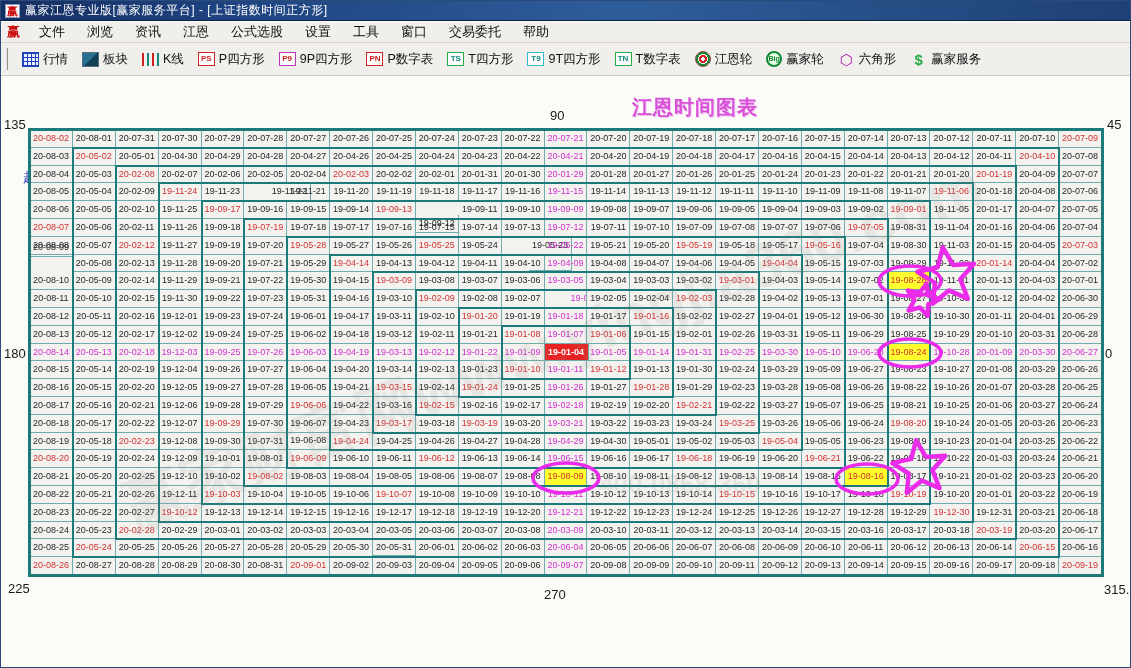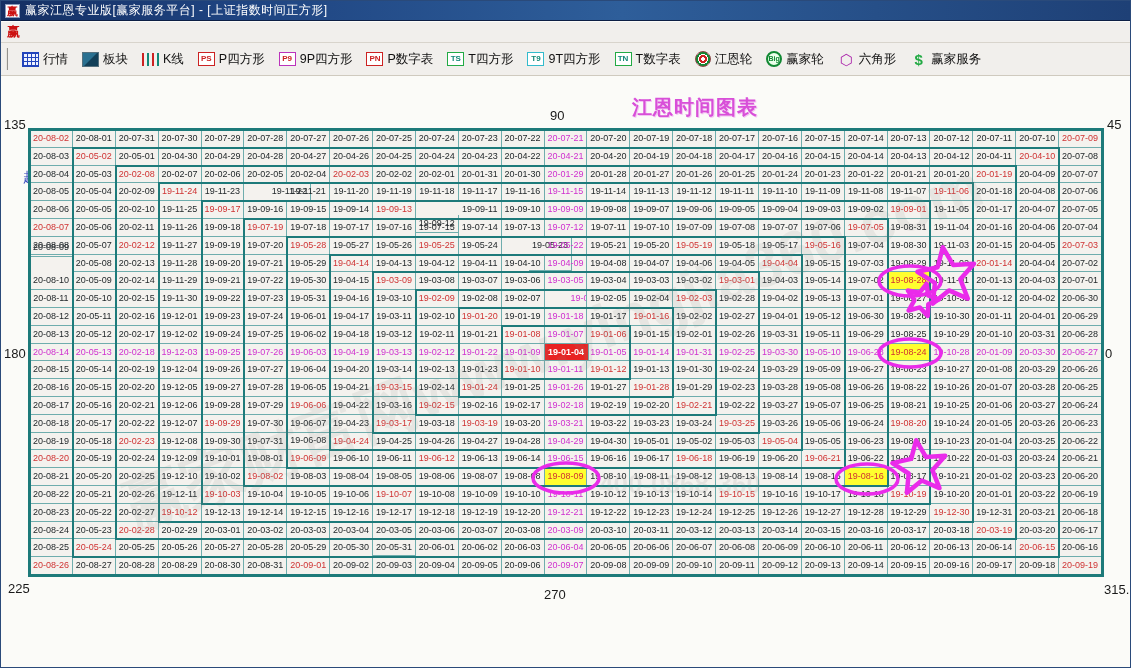--- a/index.html
+++ b/index.html
@@ -85,20 +85,32 @@
 
 <div id="app">
 
   <div id="titlebar">
     <span class="logo">赢</span>
     <span class="title-text">赢家江恩专业版[赢家服务平台] - [上证指数时间正方形]</span>
   </div>
 
   <div id="menubar">
     <span class="logo">赢</span>
+    <span style="display:flex;">
+        <span class="menu-item">文件</span>
+        <span class="menu-item">浏览</span>
+        <span class="menu-item">资讯</span>
+        <span class="menu-item">江恩</span>
+        <span class="menu-item">公式选股</span>
+        <span class="menu-item">设置</span>
+        <span class="menu-item">工具</span>
+        <span class="menu-item">窗口</span>
+        <span class="menu-item">交易委托</span>
+        <span class="menu-item">帮助</span>
+      </span>
   </div>
 
   <div id="toolbar">
     <span class="grip"></span>
     <span style="display:flex;align-items:center;">
         <span class="tb-item">
           <span class="tb-icon icon-grid"></span>
           <span>行情</span>
         </span>
         <span class="tb-item">

